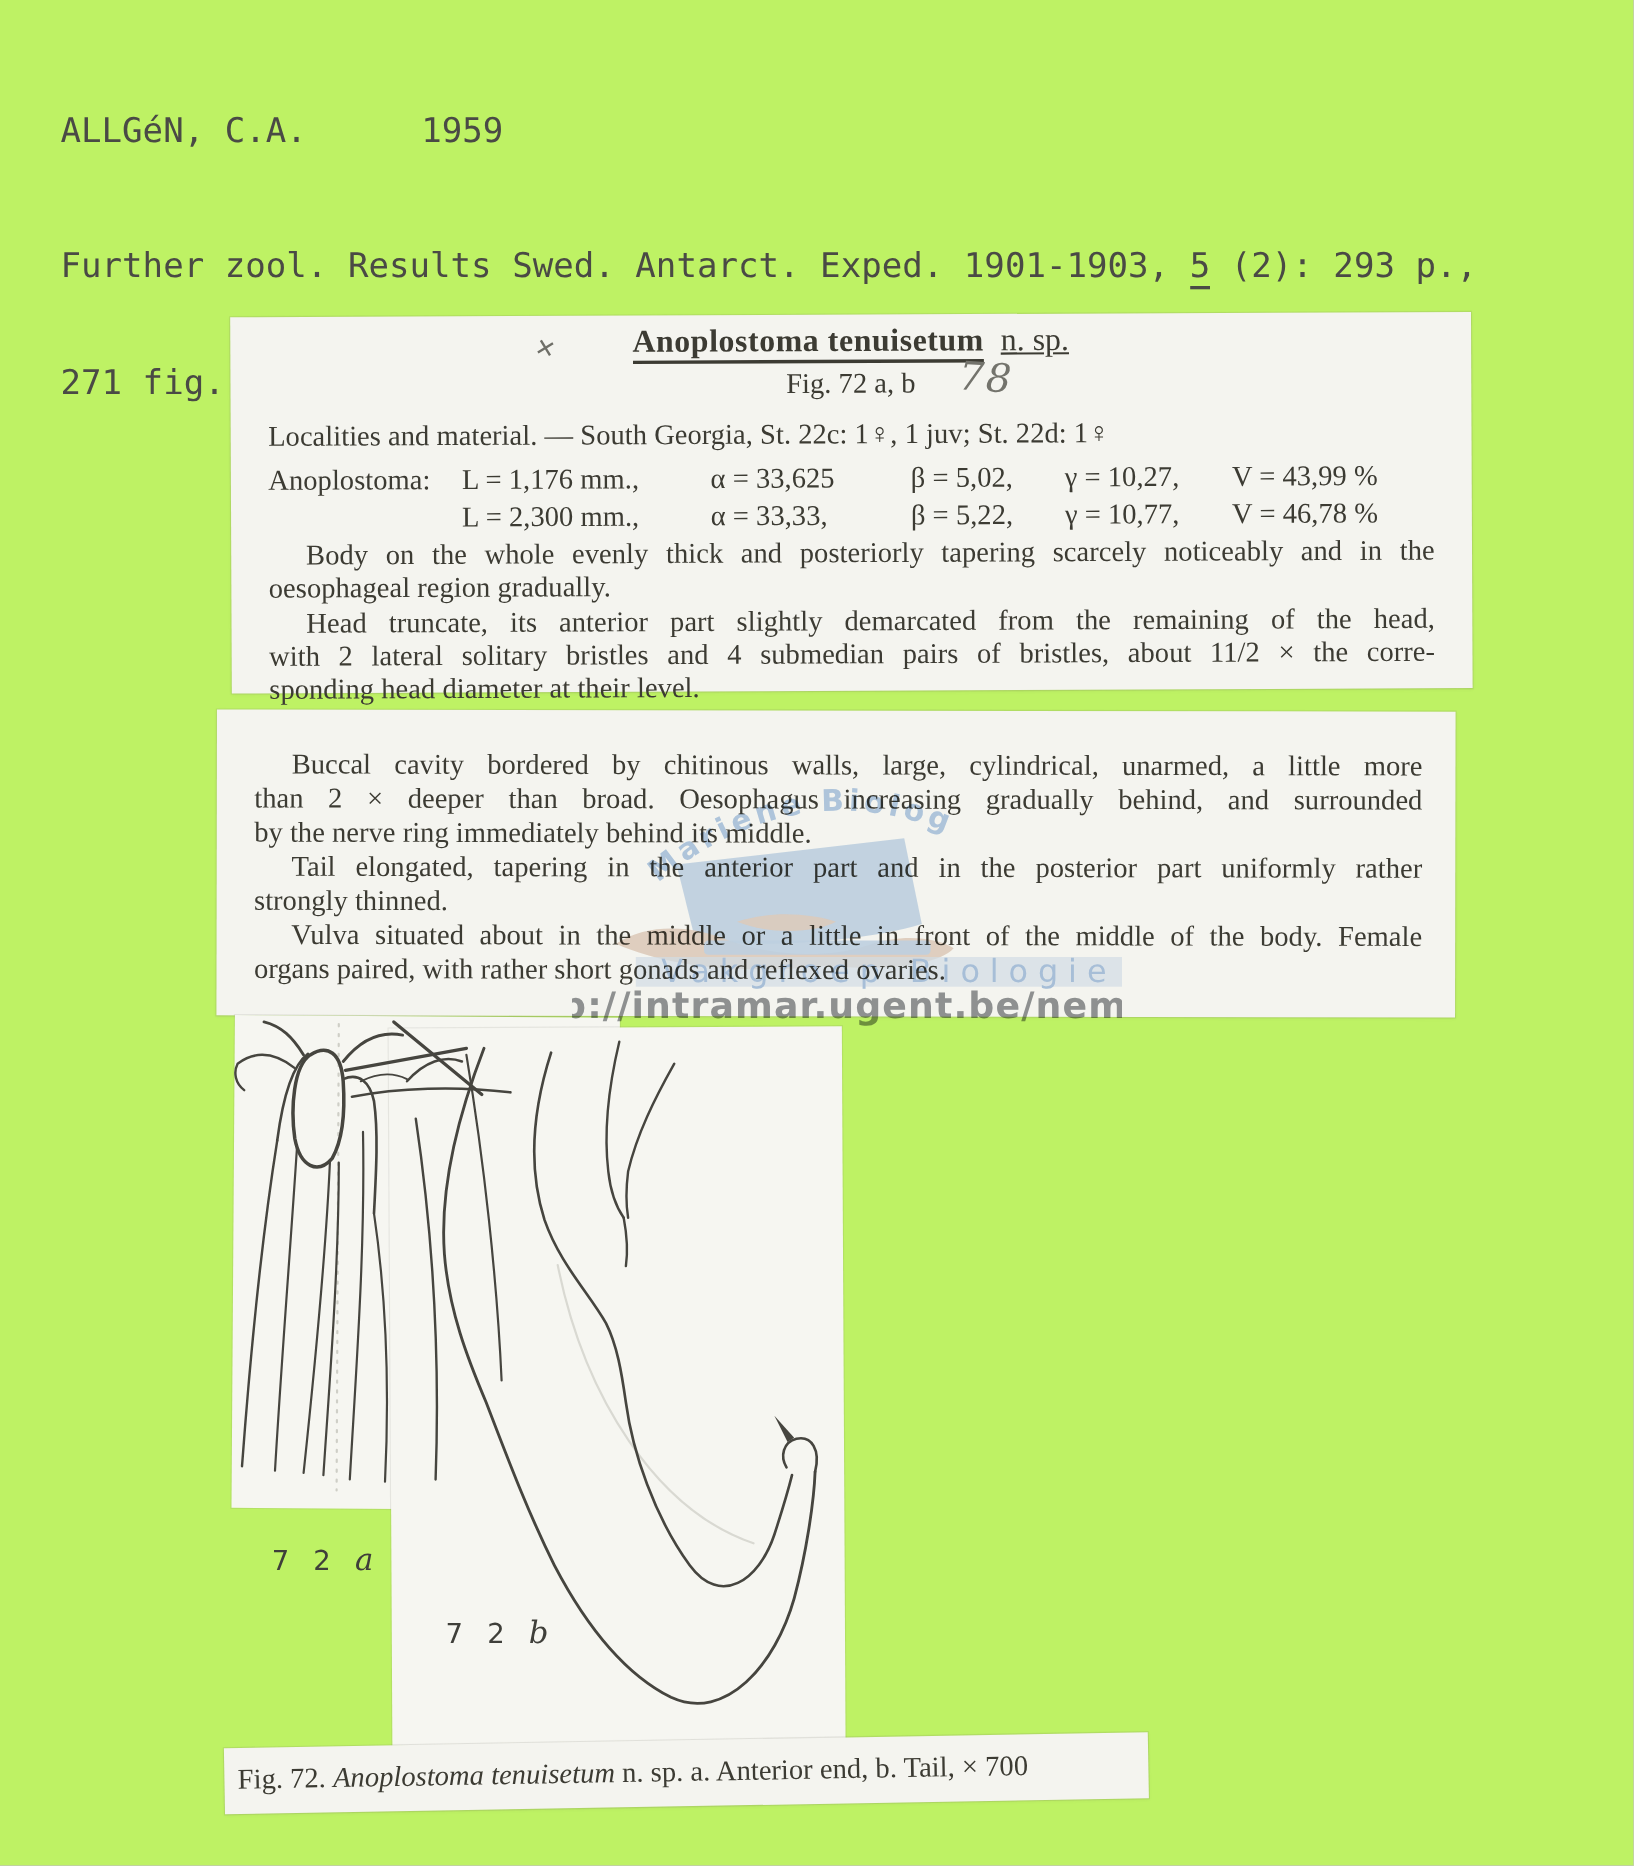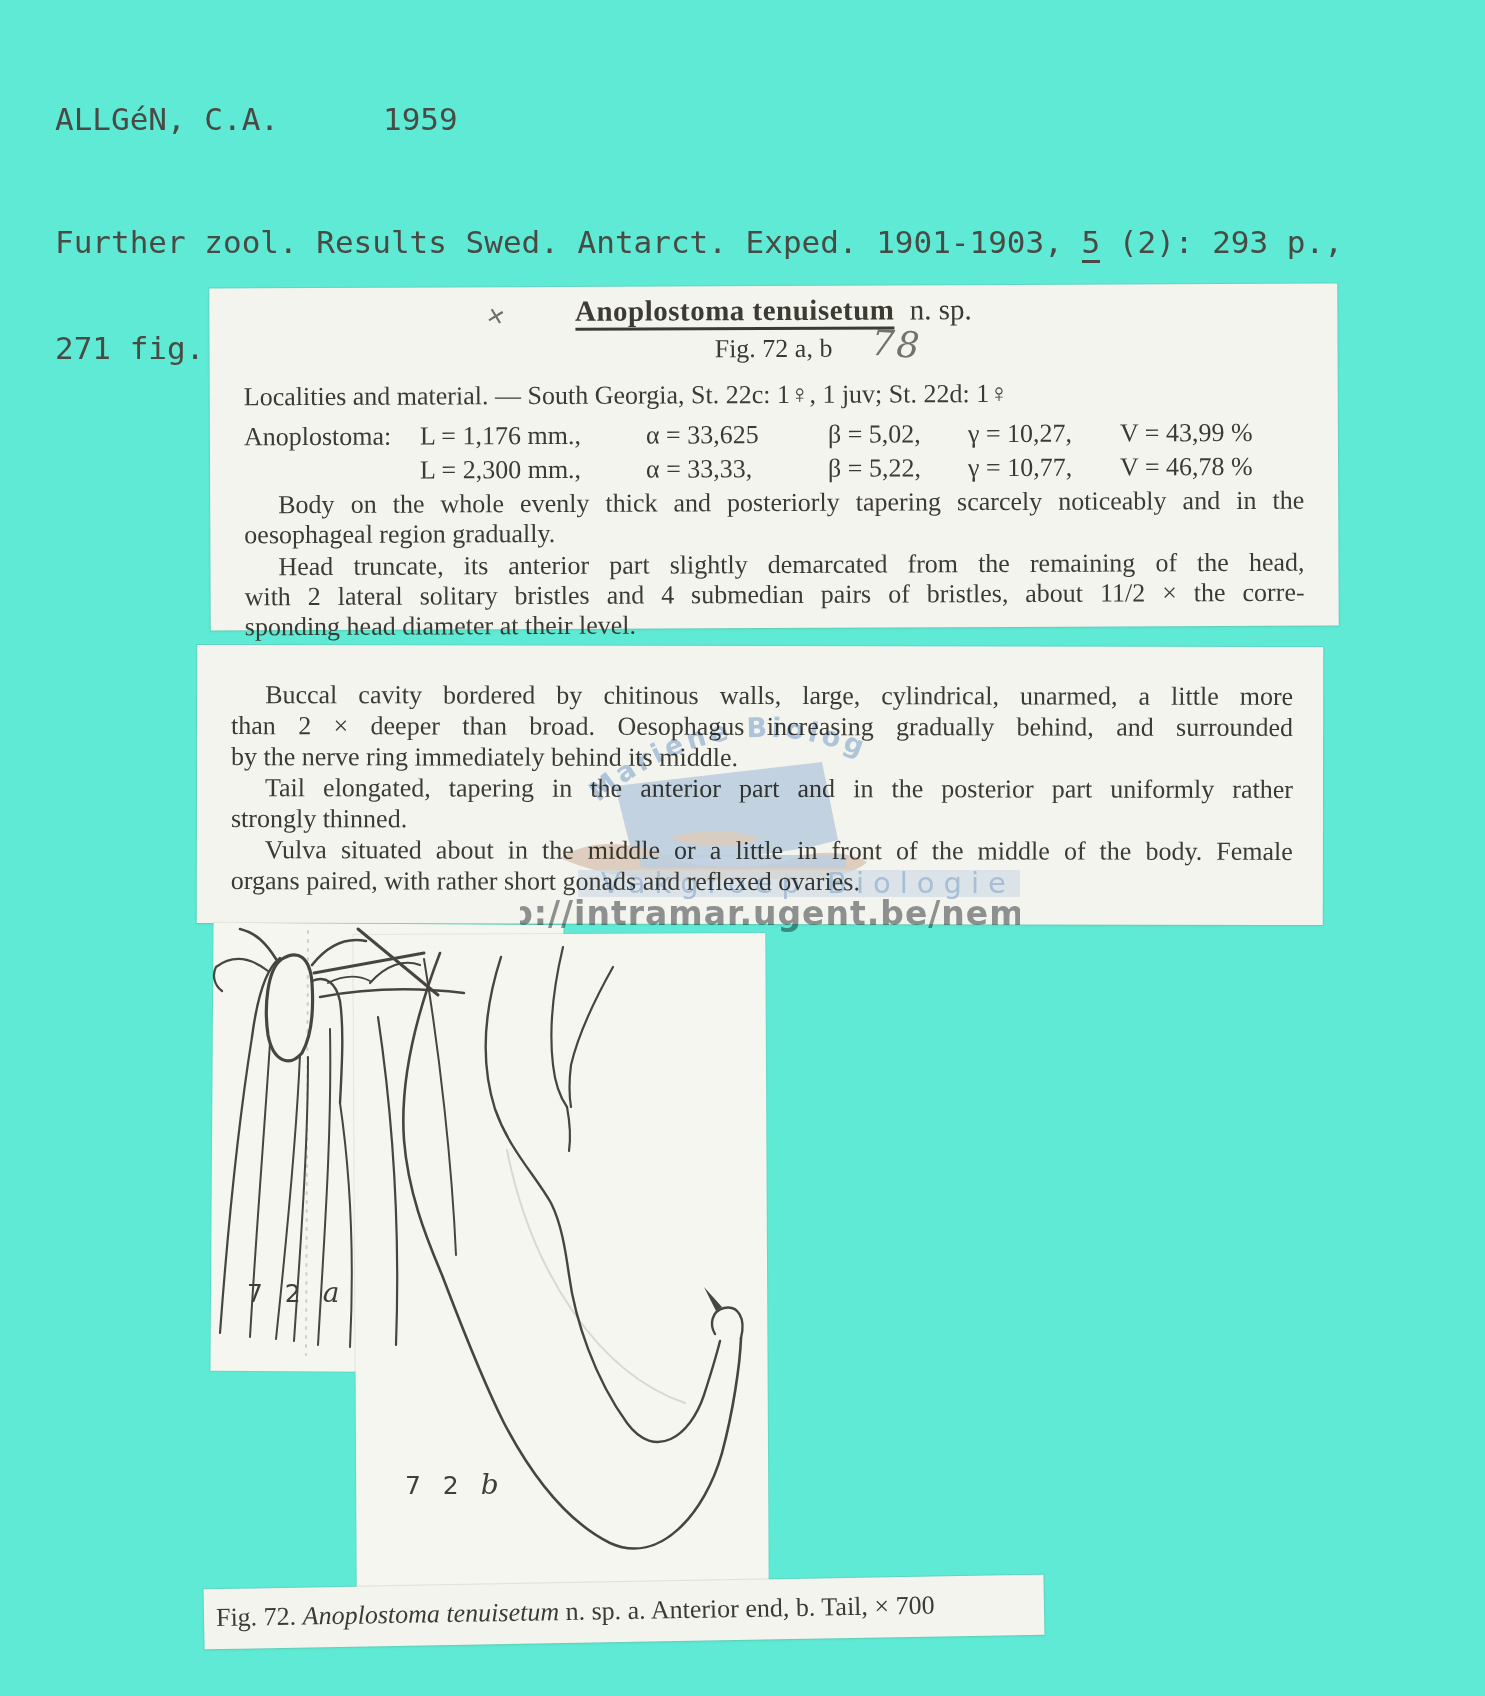--- a/index.html
+++ b/index.html
@@ -1,53 +1,53 @@
 <!DOCTYPE html>
 <html><head>
 <meta charset="utf-8">
 <style>
   html,body{margin:0;padding:0;background:#babbb6;}
-  .canvas{position:relative;width:1485px;height:1696px;background:#5eead4;overflow:hidden;
+  .canvas{position:relative;width:1485px;height:1696px;background:#bef264;overflow:hidden;
           font-family:"Liberation Serif", serif;color:#3c3b33;}
   
   .typed{position:absolute;left:55px;top:30px;font-family:"DejaVu Sans Mono", monospace;
          font-size:31px;color:#4a4a45;white-space:pre;}
   .tline{line-height:34px;}
   .t1{margin-bottom:17px;}
   .t2{margin-bottom:18px;}
   .year{margin-left:104px;}
   .uvol{border-bottom:3px solid #4a4a45;}
   
   .clip{position:absolute;background:#f4f4ef;box-shadow:0 0 0 1px rgba(110,110,100,0.14),0 1px 3px rgba(90,90,80,0.10);}
   .block1{left:210px;top:286px;width:1128px;height:342px;transform:rotate(-0.25deg);padding:6px 34px 0 34px;box-sizing:border-box;}
   .block2{left:197px;top:646px;width:1126px;height:278px;transform:rotate(0.1deg);padding:34px 30px 0 34px;box-sizing:border-box;}
   .titleline{text-align:center;font-size:29px;line-height:36px;position:relative;}
   .cross{position:absolute;left:243px;top:6px;font-size:22px;color:#6f6f68;transform:rotate(14deg);font-weight:400;}
   .species{font-weight:bold;letter-spacing:0.5px;border-bottom:3px solid #3c3b33;padding-bottom:1px;}
-  .nsp{margin-left:8px;}
+  .nsp{margin-left:8px;text-decoration:underline;}
   .figrefrow{text-align:center;font-size:26px;line-height:34px;margin-top:4px;position:relative;}
   .handnum{position:absolute;left:628px;top:-4px;font-size:36px;color:#73736c;
            font-style:italic;font-family:"DejaVu Serif", serif;transform:rotate(4deg);letter-spacing:2px;}
   .para{font-size:26px;}
   .jline{text-align:justify;text-align-last:justify;line-height:30px;}
   .fline{text-align:left;text-align-last:left;line-height:30px;}
   .indent{text-indent:34px;}
   .loc{margin-top:12px;line-height:34px;font-size:26px;}
   .dims{margin-top:6px;font-size:26px;}
   .drow{display:grid;grid-template-columns:176px 226px 182px 140px 152px 1fr;line-height:34px;}
   .b1para{margin-top:2px;}
   .block2 .jline,.block2 .fline{line-height:31px;}
   
   .figbg{position:absolute;background:#f6f6f1;box-shadow:0 0 0 1px rgba(110,110,100,0.12);}
   .figa-bg{left:212px;top:924px;width:350px;height:448px;transform:rotate(0.4deg);}
   .figb-bg{left:355px;top:934px;width:412px;height:652px;transform:rotate(-0.3deg);}
   .figsvg{position:absolute;}
   .figlabel{position:absolute;font-family:"DejaVu Sans", sans-serif;font-size:25px;color:#3f3f3a;letter-spacing:7px;}
   .figlabel .ital{font-family:"DejaVu Serif", serif;font-style:italic;font-size:28px;letter-spacing:0;}
-  .lab-a{left:247px;top:1276px;}
+  .lab-a{left:247px;top:1401px;}
   .lab-b{left:405px;top:1468px;text-align:center;}
   
   .caption{left:204px;top:1582px;width:840px;height:60px;transform:rotate(-1.0deg);
            font-size:26px;line-height:58px;padding-left:12px;box-sizing:border-box;white-space:pre;}
   .capspecies{font-style:italic;}
   
   .wmark{position:absolute;left:520px;top:688px;width:500px;height:260px;mix-blend-mode:multiply;pointer-events:none;}
 </style>
 </head>
 <body>

